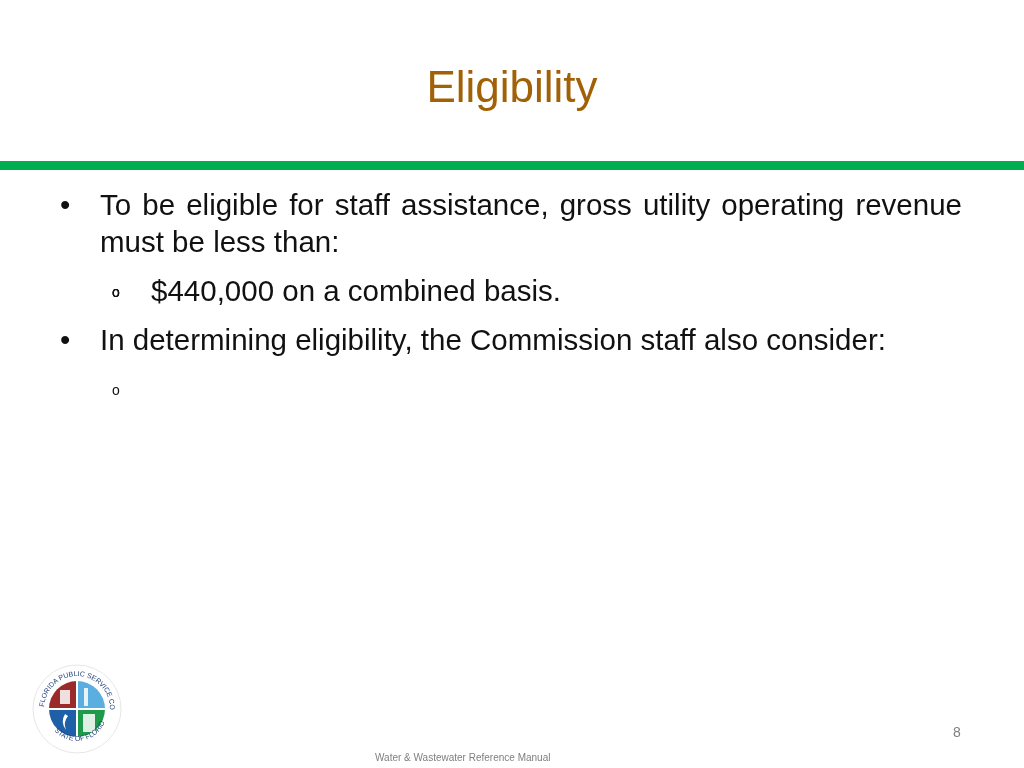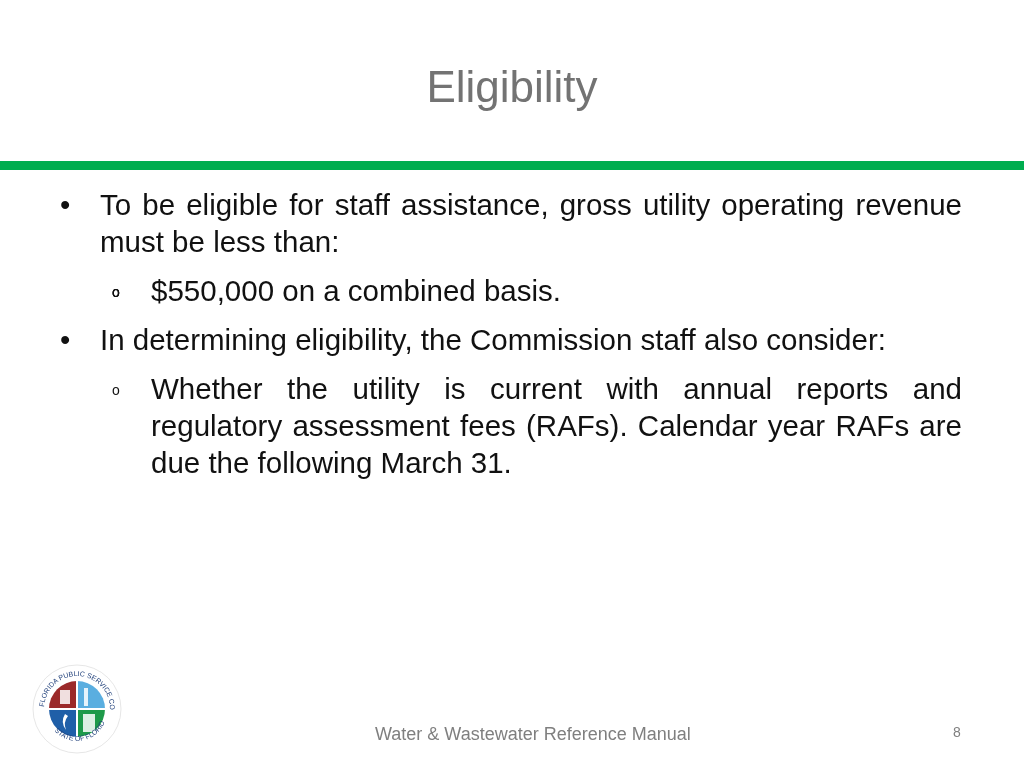--- a/index.html
+++ b/index.html
@@ -1,28 +1,28 @@
 <!DOCTYPE html>
 <html><head>
 <meta charset="utf-8">
 <style>
   html, body { margin:0; padding:0; }
   body { width:1024px; height:768px; background:#ffffff; position:relative; overflow:hidden;
          font-family:"Liberation Sans", sans-serif; color:#111; }
-  .title { position:absolute; left:0; right:0; top:62px; text-align:center; font-size:44px; color:#737373; }
+  .title { position:absolute; left:0; right:0; top:62px; text-align:center; font-size:44px; color:#a16207; }
   .rule { position:absolute; left:0; width:1024px; top:161px; height:9px; background:#00ad4f; }
   .content { position:absolute; left:60px; top:186px; width:902px; font-size:29.5px; line-height:37px; }
   .b1 { position:relative; padding-left:40px; text-align:justify; text-align-last:left; }
   .b1 .mark { position:absolute; left:0; top:0; }
   .b2 { position:relative; padding-left:91px; text-align:justify; text-align-last:left; margin-top:12px; }
   .b2 .mark { position:absolute; left:52px; top:2px; font-size:14px; }
   .b1 + .b2 { margin-top:12px; }
   .b2 + .b1 { margin-top:12px; }
   .logo { position:absolute; left:32px; top:664px; width:90px; height:90px; }
-  .footer { position:absolute; top:724px; left:375px; font-size:18px; color:#7f7f7f; }
+  .footer { position:absolute; top:752px; left:375px; font-size:10px; color:#7f7f7f; }
   .pagenum { position:absolute; top:724px; left:953px; font-size:14px; color:#7f7f7f; }
 </style>
 </head>
 <body>
 
 <div class="title">Eligibility</div>
 <div class="rule"></div>
 
 <div class="content">
   <div class="b1">
@@ -30,29 +30,28 @@
     <span>To be eligible for staff assistance, gross utility operating revenue must be less than:</span>
   </div>
   <div class="b2">
     <span class="mark">o</span>
   </div>
   <div class="b2">
     <span class="mark">o</span>
   </div>
   <div class="b2">
     <span class="mark">o</span>
-    <span>$550,000 on a combined basis.</span>
+    <span>$440,000 on a combined basis.</span>
   </div>
   <div class="b1">
     <span class="mark">•</span>
     <span>In determining eligibility, the Commission staff also consider:</span>
   </div>
   <div class="b2">
     <span class="mark">o</span>
-    <span>Whether the utility is current with annual reports and regulatory assessment fees (RAFs). Calendar year RAFs are due the following March 31.</span>
   </div>
 </div>
 
 <svg class="logo" viewBox="0 0 90 90">
   <circle cx="45" cy="45" r="44" fill="#fff" stroke="#ccc" stroke-width="0.5"></circle>
   <path d="M45 45 L45 17 A28 28 0 0 0 17 45 Z" fill="#9b2a2a"></path>
   <path d="M45 45 L73 45 A28 28 0 0 0 45 17 Z" fill="#5aaee0"></path>
   <path d="M45 45 L17 45 A28 28 0 0 0 45 73 Z" fill="#1f5fa8"></path>
   <path d="M45 45 L45 73 A28 28 0 0 0 73 45 Z" fill="#1e9a4a"></path>
   <line x1="45" y1="17" x2="45" y2="73" stroke="#fff" stroke-width="2"></line>

